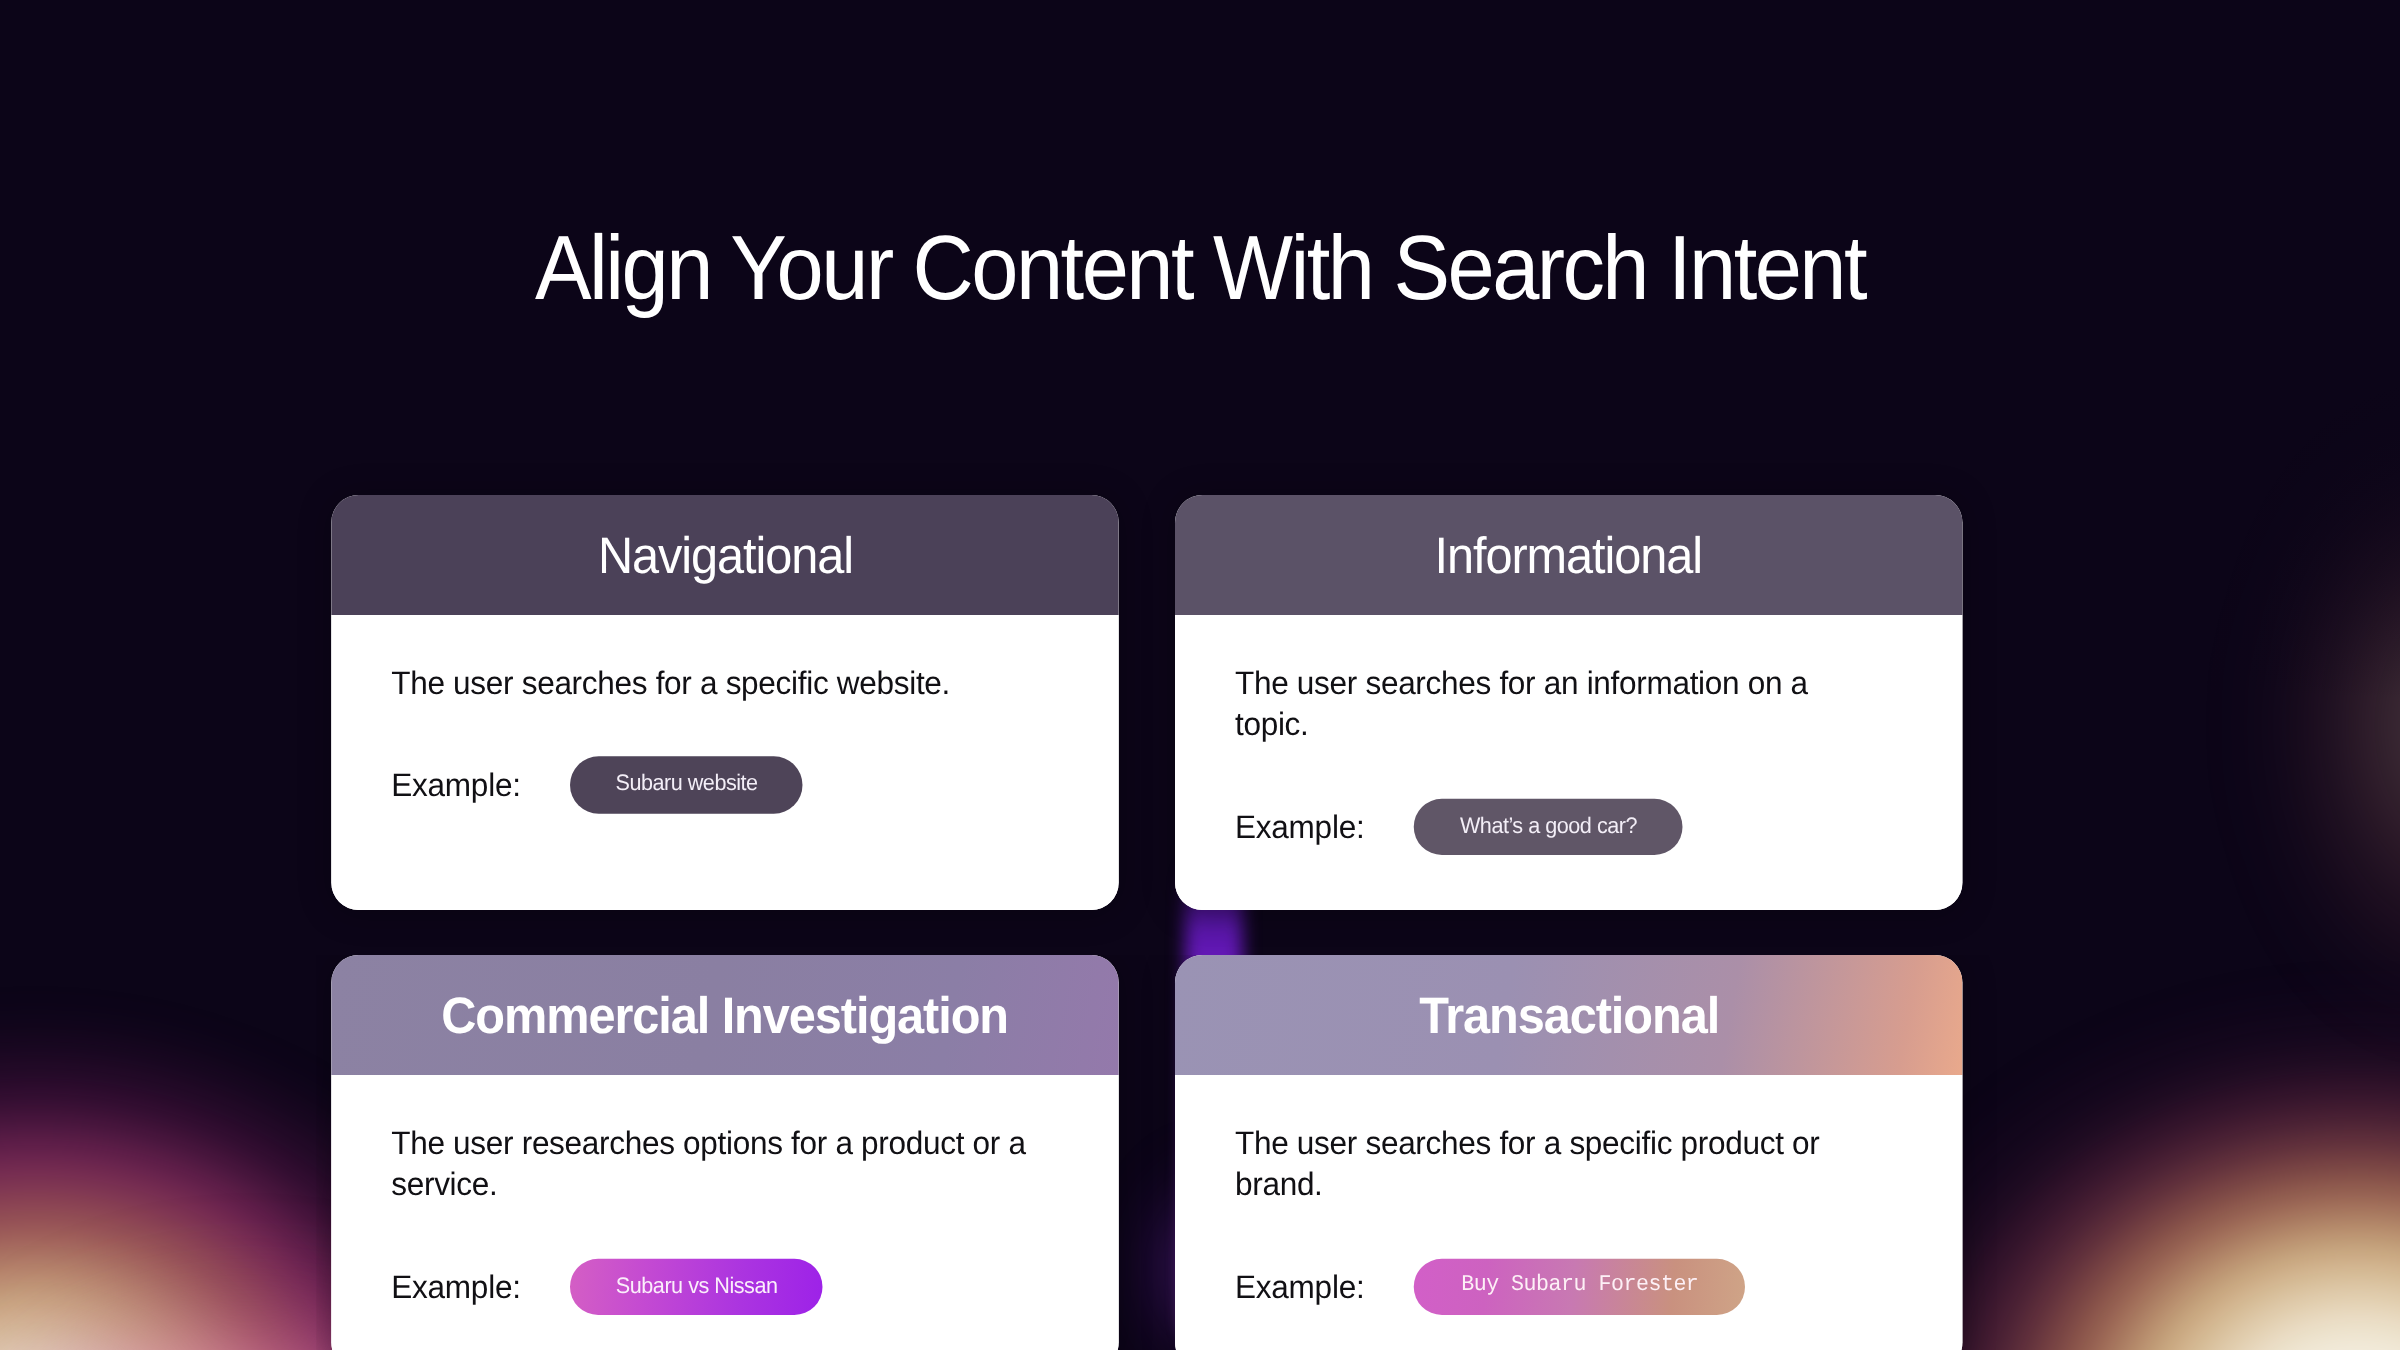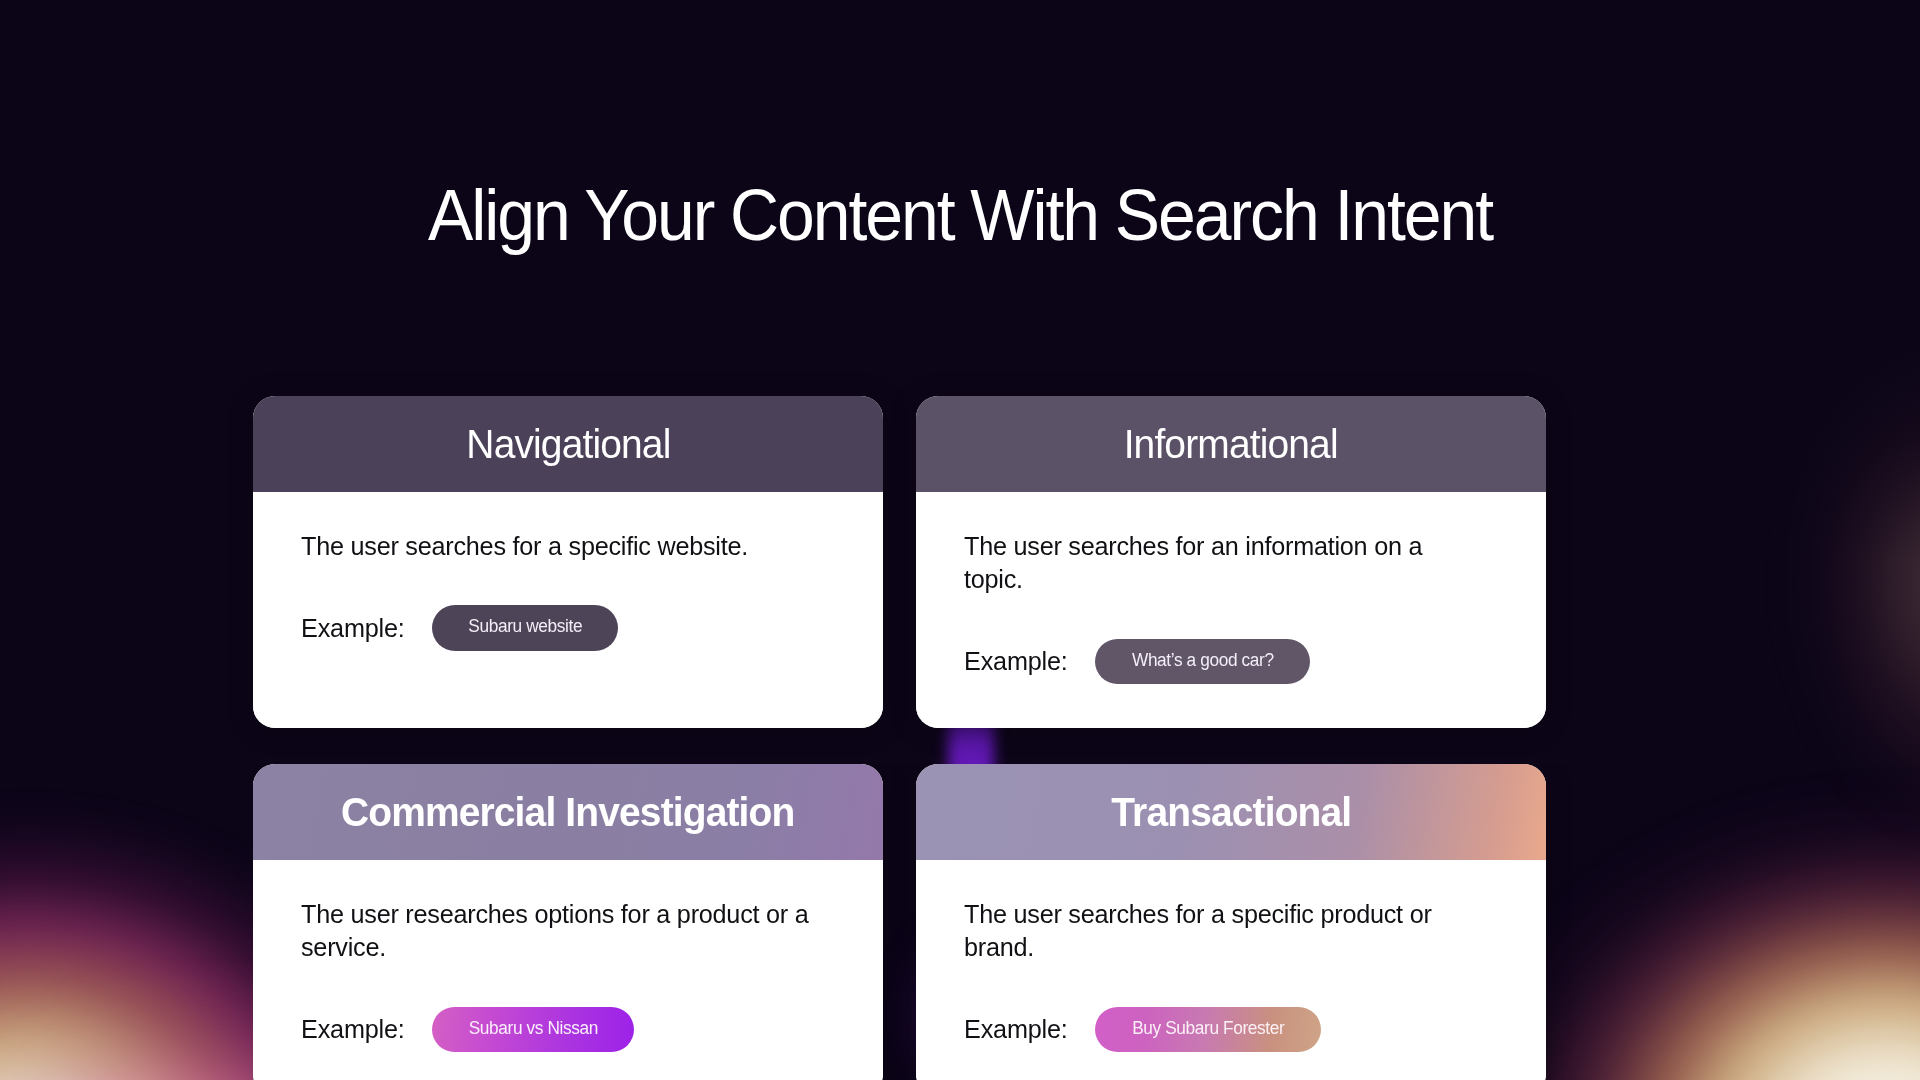--- a/index.html
+++ b/index.html
@@ -145,20 +145,21 @@
   .row + .row { margin-top:36px; }
 
   .card {
     width:630px;
     border-radius:22px;
     overflow:hidden;
     background:#ffffff;
     box-shadow:0 2px 26px rgba(0,0,0,0.28);
     display:flex;
     flex-direction:column;
+    margin-left:12px;
   }
 
   .card-header {
     height:96px;
     display:flex;
     align-items:center;
     justify-content:center;
     color:#ffffff;
     font-size:41px;
     letter-spacing:-0.9px;
@@ -184,21 +185,21 @@
     line-height:1.28;
     letter-spacing:-0.25px;
     transform:scaleX(0.97);
     transform-origin:left center;
   }
 
   .example-row {
     margin-top:42px;
     display:flex;
     align-items:center;
-    gap:24px;
+    gap:36px;
   }
 
   .example-label {
     color:#111014;
     font-size:26px;
     letter-spacing:-0.2px;
     transform:scaleX(0.97);
     transform-origin:left center;
   }
 
@@ -210,21 +211,21 @@
     color:#ffffff;
     white-space:nowrap;
     line-height:1.15;
     display:inline-block;
   }
   .pill span { transform:scaleX(0.96); display:inline-block; }
 
   .pill-navigational  { background:#4e4458; color:#f3eef7; }
   .pill-informational { background:#605667; color:#f3eef7; }
   .pill-commercial    { background:linear-gradient(95deg,#d45fc4 0%,#c44ad2 30%,#ab34e0 68%,#9d22e8 100%); color:#fbeefb; }
-  .pill-transactional { background:linear-gradient(95deg,#d25fc8 0%,#cd62c0 22%,#c879b2 48%,#c9917f 78%,#cfa487 100%); color:#fdf0f6; }
+  .pill-transactional { background:linear-gradient(95deg,#d25fc8 0%,#cd62c0 22%,#c879b2 48%,#c9917f 78%,#cfa487 100%); color:#fdf0f6;font-family:Liberation Mono, monospace; }
 
   
   .row2-clip { overflow:hidden; }
 </style>
 </head>
 <body>
 
 <div id="stage">
 
   <div class="glow glow-bl"></div>

